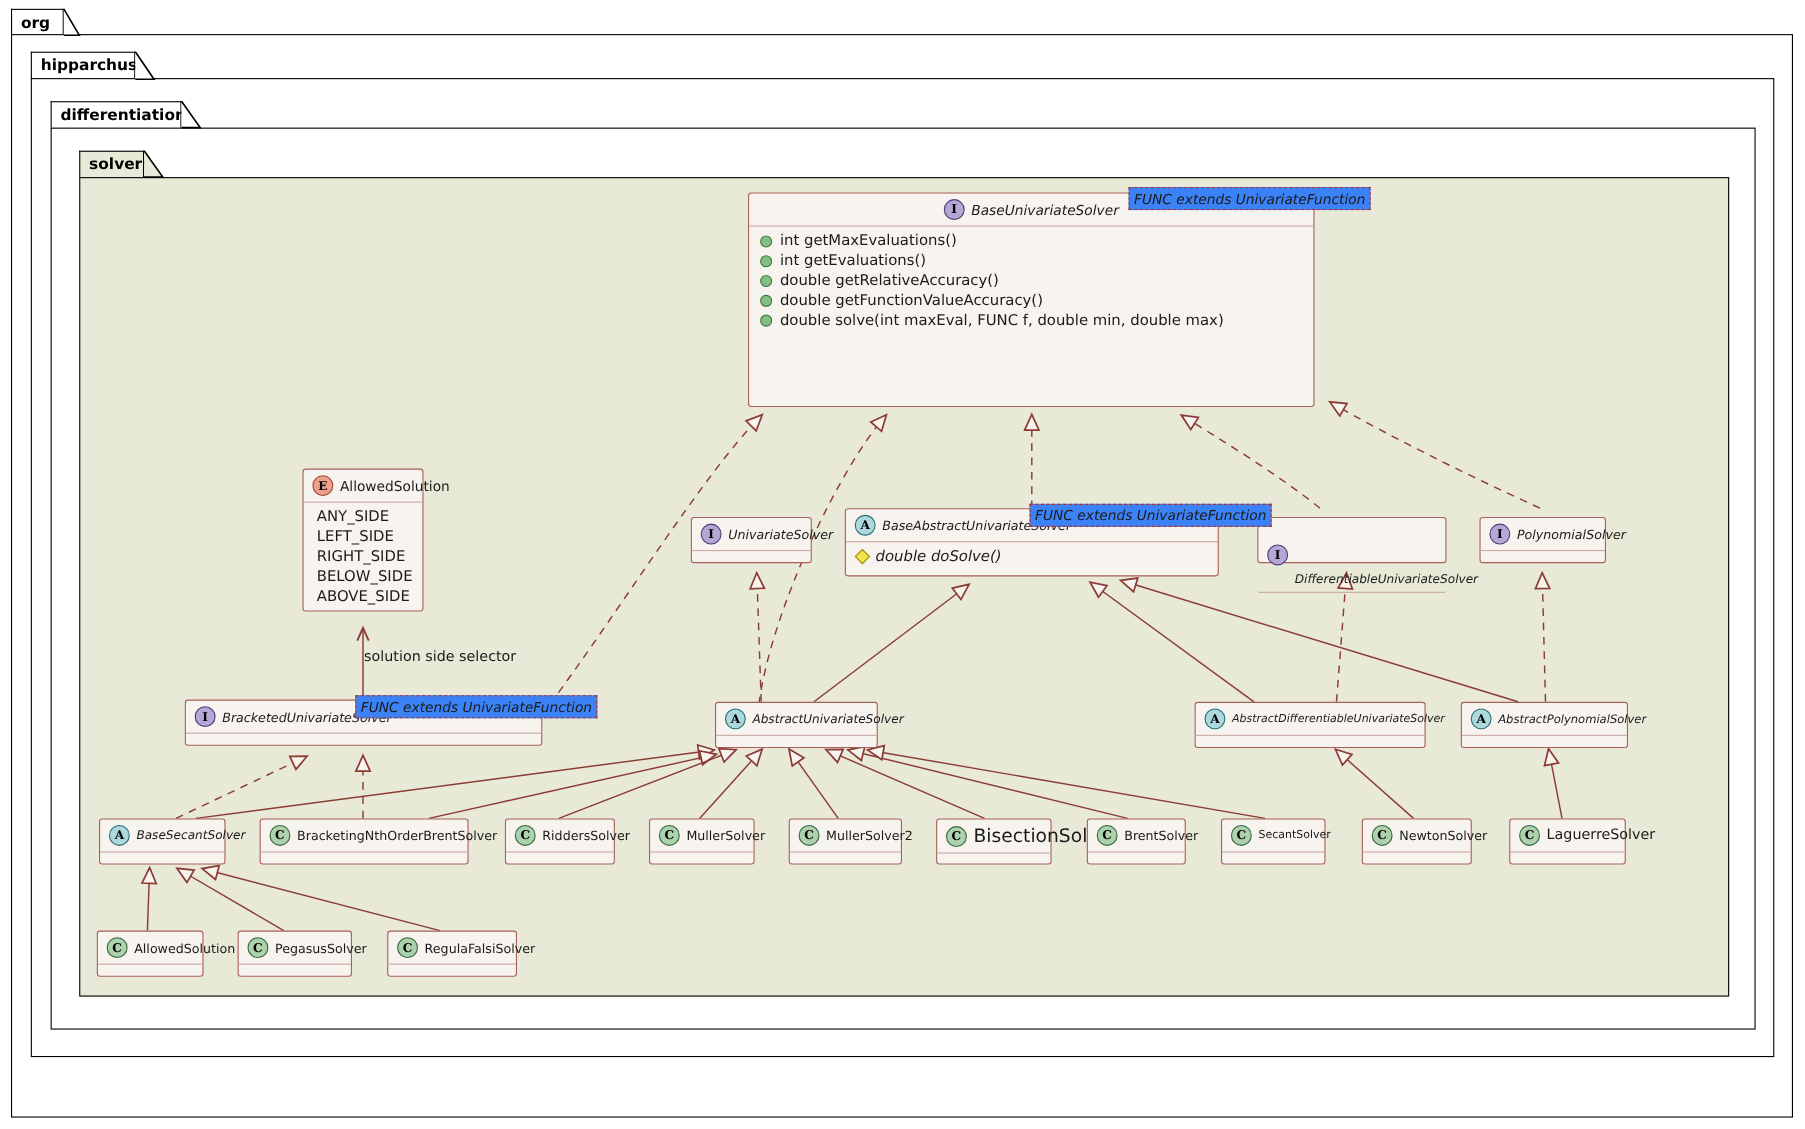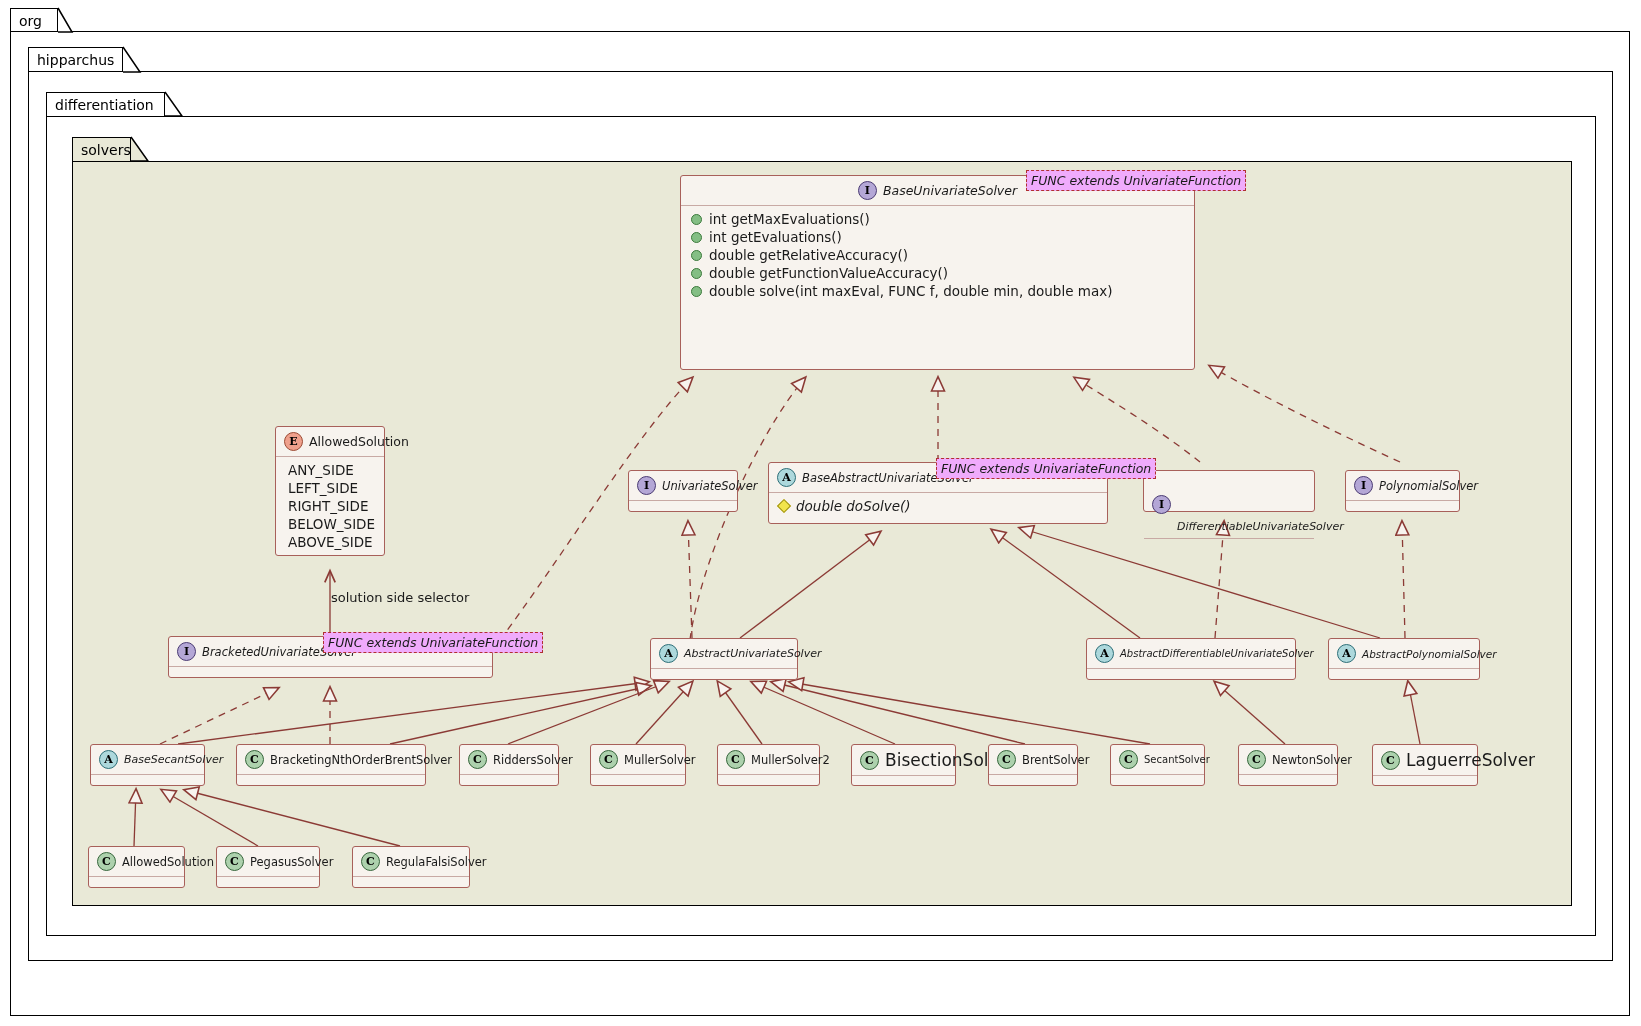--- a/index.html
+++ b/index.html
@@ -2,21 +2,21 @@
 <html><head>
 <meta charset="utf-8">
 <style>
   html,body{margin:0;padding:0;background:#ffffff;}
   body{font-family:"DejaVu Sans","Liberation Sans",sans-serif;}
   #canvas{position:relative;width:1641px;height:1026px;background:#ffffff;overflow:hidden;}
 
   
   .pkg{position:absolute;box-sizing:border-box;border:1.5px solid #000;}
   .pkg-tab{position:absolute;box-sizing:border-box;border:1.5px solid #000;border-bottom:none;
-           font-weight:normal;font-size:14px;color:#000;display:flex;align-items:center;
+           font-weight:bold;font-size:14px;color:#000;display:flex;align-items:center;
            padding-left:8px;background:#fff;}
   .pkg-tab.shaded{background:#E9E9D7;}
   .pkg-tab:after{content:"";position:absolute;right:-1px;top:0;width:0;height:0;}
 
   
   .uml{position:absolute;box-sizing:border-box;border:1px solid #A8605A;background:#F7F3EE;
        border-radius:3px;box-shadow:0 0 0 0 rgba(0,0,0,0);}
   .uml .hdr{display:flex;align-items:center;gap:6px;padding:5px 8px 5px 8px;}
   .uml .hdr .nm{font-size:12.5px;color:#1a1a1a;white-space:nowrap;}
   .uml .hdr .nm.ital{font-style:italic;}
@@ -32,21 +32,21 @@
         color:#000;flex:0 0 auto;}
   .circ.I{background:#B4A7D6;border:1.3px solid #4b3b74;}
   .circ.A{background:#ADD8DC;border:1.3px solid #2d6f78;}
   .circ.C{background:#ADD1AD;border:1.3px solid #37663c;}
   .circ.E{background:#EFA08C;border:1.3px solid #9c4a33;}
 
   .vis{width:9px;height:9px;flex:0 0 auto;display:inline-block;}
   .vis.pub{border-radius:50%;background:#84BE84;border:1px solid #3c7a3c;}
   .vis.prot{background:#F2E44C;border:1px solid #9c8f13;transform:rotate(45deg);width:8px;height:8px;}
 
-  .note{position:absolute;box-sizing:border-box;border:1.3px dashed #B03030;background:#f0abfc;
+  .note{position:absolute;box-sizing:border-box;border:1.3px dashed #B03030;background:#3b82f6;
         font-style:italic;font-size:12.5px;color:#1a1a1a;padding:2px 4px;white-space:nowrap;}
 
   .edge-label{position:absolute;font-size:13px;color:#1a1a1a;white-space:nowrap;}
 
   svg.lines{position:absolute;left:0;top:0;width:1641px;height:1026px;overflow:visible;pointer-events:none;}
 </style>
 </head>
 <body>
 
 <div id="canvas">
@@ -344,21 +344,21 @@
       <span class="circ C">C</span>
       <span class="nm" style="font-size:11.5px;">NewtonSolver</span>
     </div>
     <div class="sep"></div>
     <div class="empty"></div>
   </div>
 
   <div class="uml" style="left:1372px;top:744px;width:106px;height:42px;z-index:6;">
     <div class="hdr">
       <span class="circ C">C</span>
-      <span class="nm" style="font-size:17px;">LaguerreSolver</span>
+      <span class="nm" style="font-size:13px;">LaguerreSolver</span>
     </div>
     <div class="sep"></div>
     <div class="empty"></div>
   </div>
 
   <div class="uml" style="left:88px;top:846px;width:97px;height:42px;z-index:6;">
     <div class="hdr">
       <span class="circ C">C</span>
       <span class="nm" style="font-size:11.5px;">AllowedSolution</span>
     </div>

